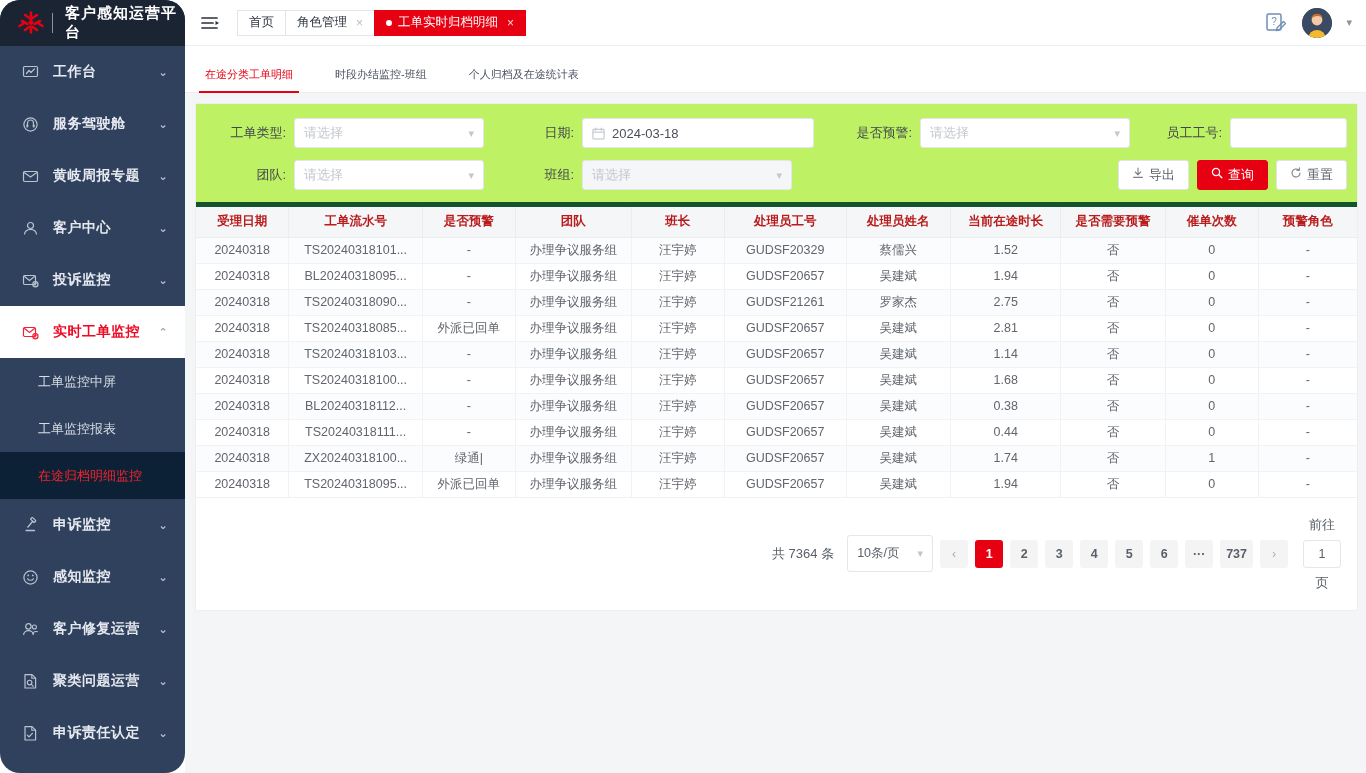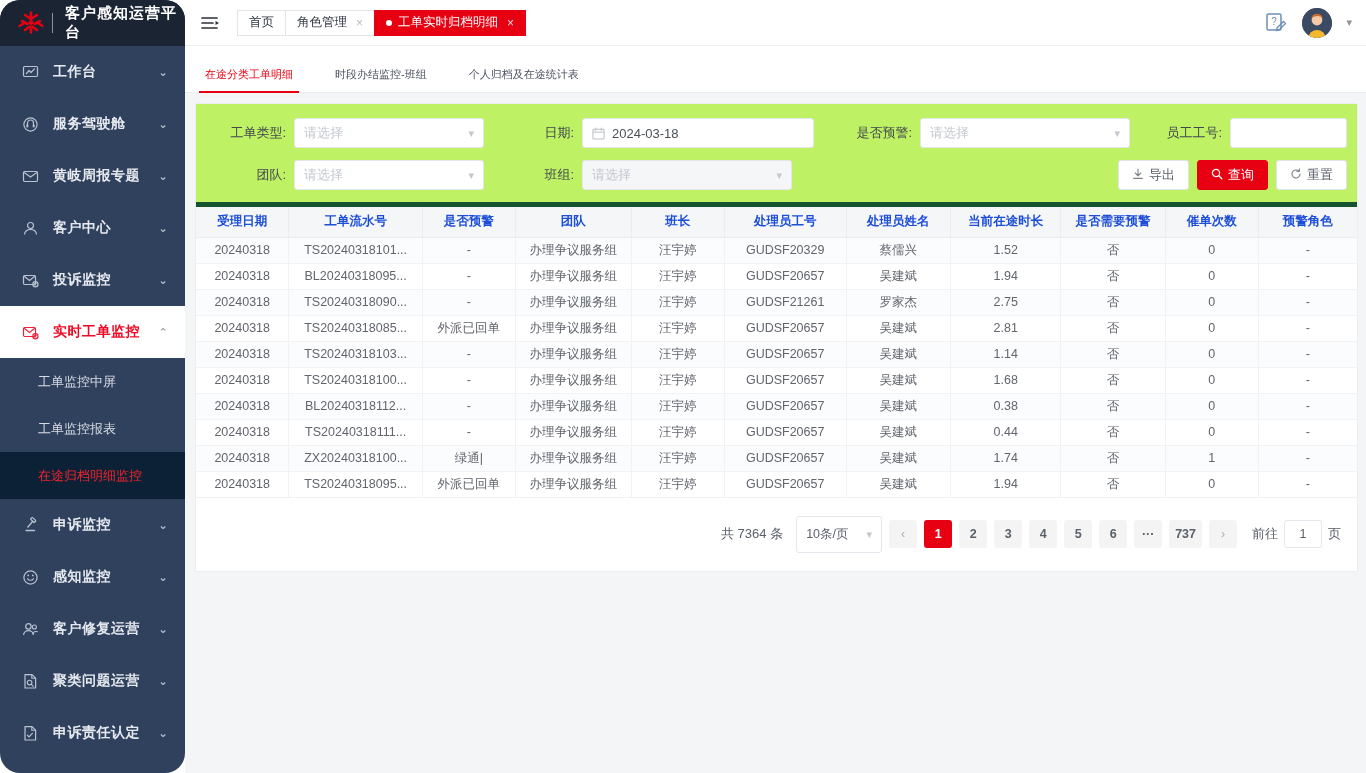--- a/index.html
+++ b/index.html
@@ -207,33 +207,33 @@
   .fctrl .sel-caret { color: #c3c7ce; font-size: 11px; margin-left: 6px; }
   .fctrl .cal-icon { margin-right: 7px; display: flex; align-items: center;}
   .fctrl.readonly { background: #f5f6f8; }
 
   .btnrow { display: flex; justify-content: flex-end; gap: 8px; flex: 1 1 auto; }
   .btn {
     height: 30px; border-radius: 3px;
     border: 1px solid #e0e3e7; background: #fff;
     font-size: 13px; color: #5a6069;
     display: flex; align-items: center; gap: 5px;
-    padding: 0 13px; cursor: pointer; white-space: nowrap;
+    padding: 0 13px; cursor: pointer; white-space: nowrap; font-family: Liberation Serif, serif;
   }
   .btn.primary {
     background: #e60012; border-color: #e60012; color: #fff;
   }
 
   
   .tablewrap { background: #fff; }
   table.grid { width: 100%; border-collapse: collapse; table-layout: fixed; }
   table.grid th {
     background: #f4f6f8;
     font-size: 12.5px;
-    color: #1d4ed8;
+    color: #b91c1c;
     font-weight: bold;
     height: 30px;
     border-right: 1px solid #eaedf0;
     border-bottom: 1px solid #eaedf0;
     white-space: nowrap;
   }
   table.grid th:last-child { border-right: none; }
   table.grid td {
     font-size: 12.5px;
     color: #61656c;
@@ -267,21 +267,21 @@
   .pg-size .sel-caret { color: #c3c7ce; font-size: 11px; margin-left: 10px;}
   .pg-btn {
     min-width: 28px; height: 28px; border-radius: 3px;
     background: #f4f4f5; color: #5a6069;
     display: flex; align-items: center; justify-content: center;
     font-size: 12.5px; font-weight: bold; cursor: pointer;
     padding: 0 6px;
   }
   .pg-btn.nav { background: #f4f4f5; color: #a7acb3; font-weight: normal; }
   .pg-btn.current { background: #e60012; color: #fff; }
-  .pg-jump { display: flex; align-items: center; gap: 6px; margin-left: 8px; }
+  .pg-jump { display: flex; align-items: center; gap: 6px; margin-left: 8px; flex-direction: column; }
   .pg-jump input {
     width: 38px; height: 28px; text-align: center;
     border: 1px solid #e3e6ea; border-radius: 3px;
     font-size: 12.5px; color: #5a6069;
     font-family: inherit;
   }
 </style>
 </head>
 <body>
 

